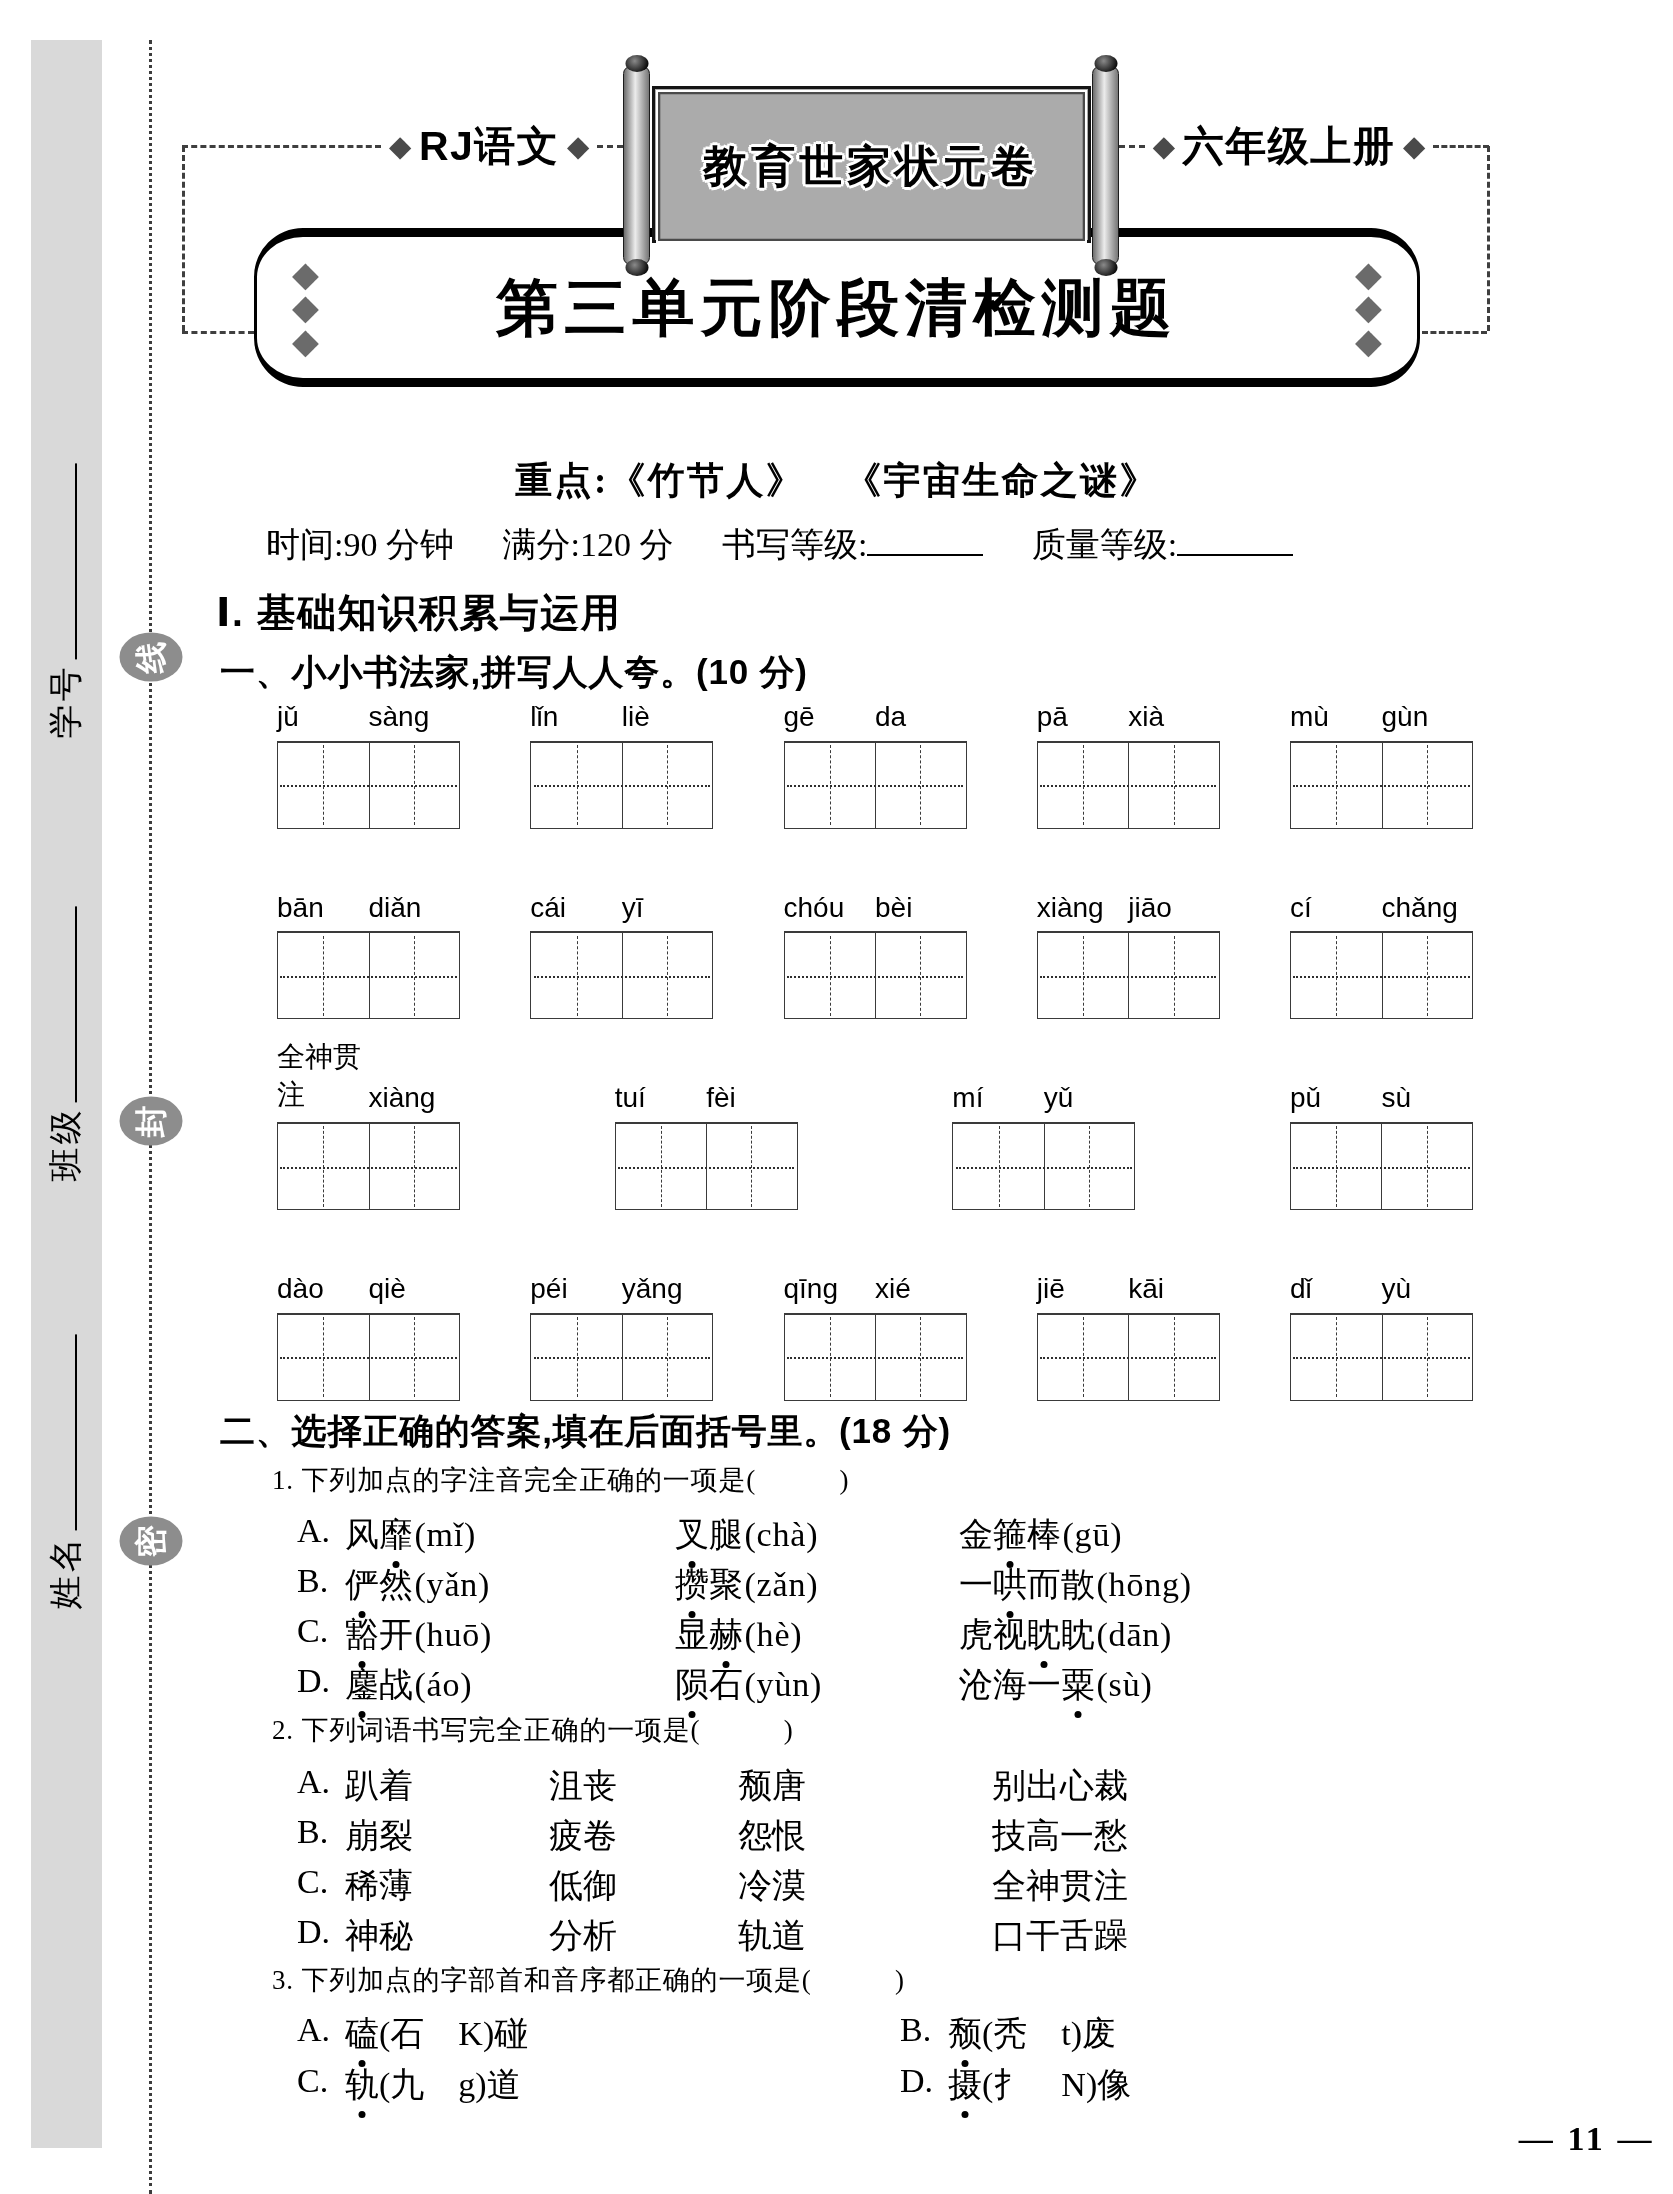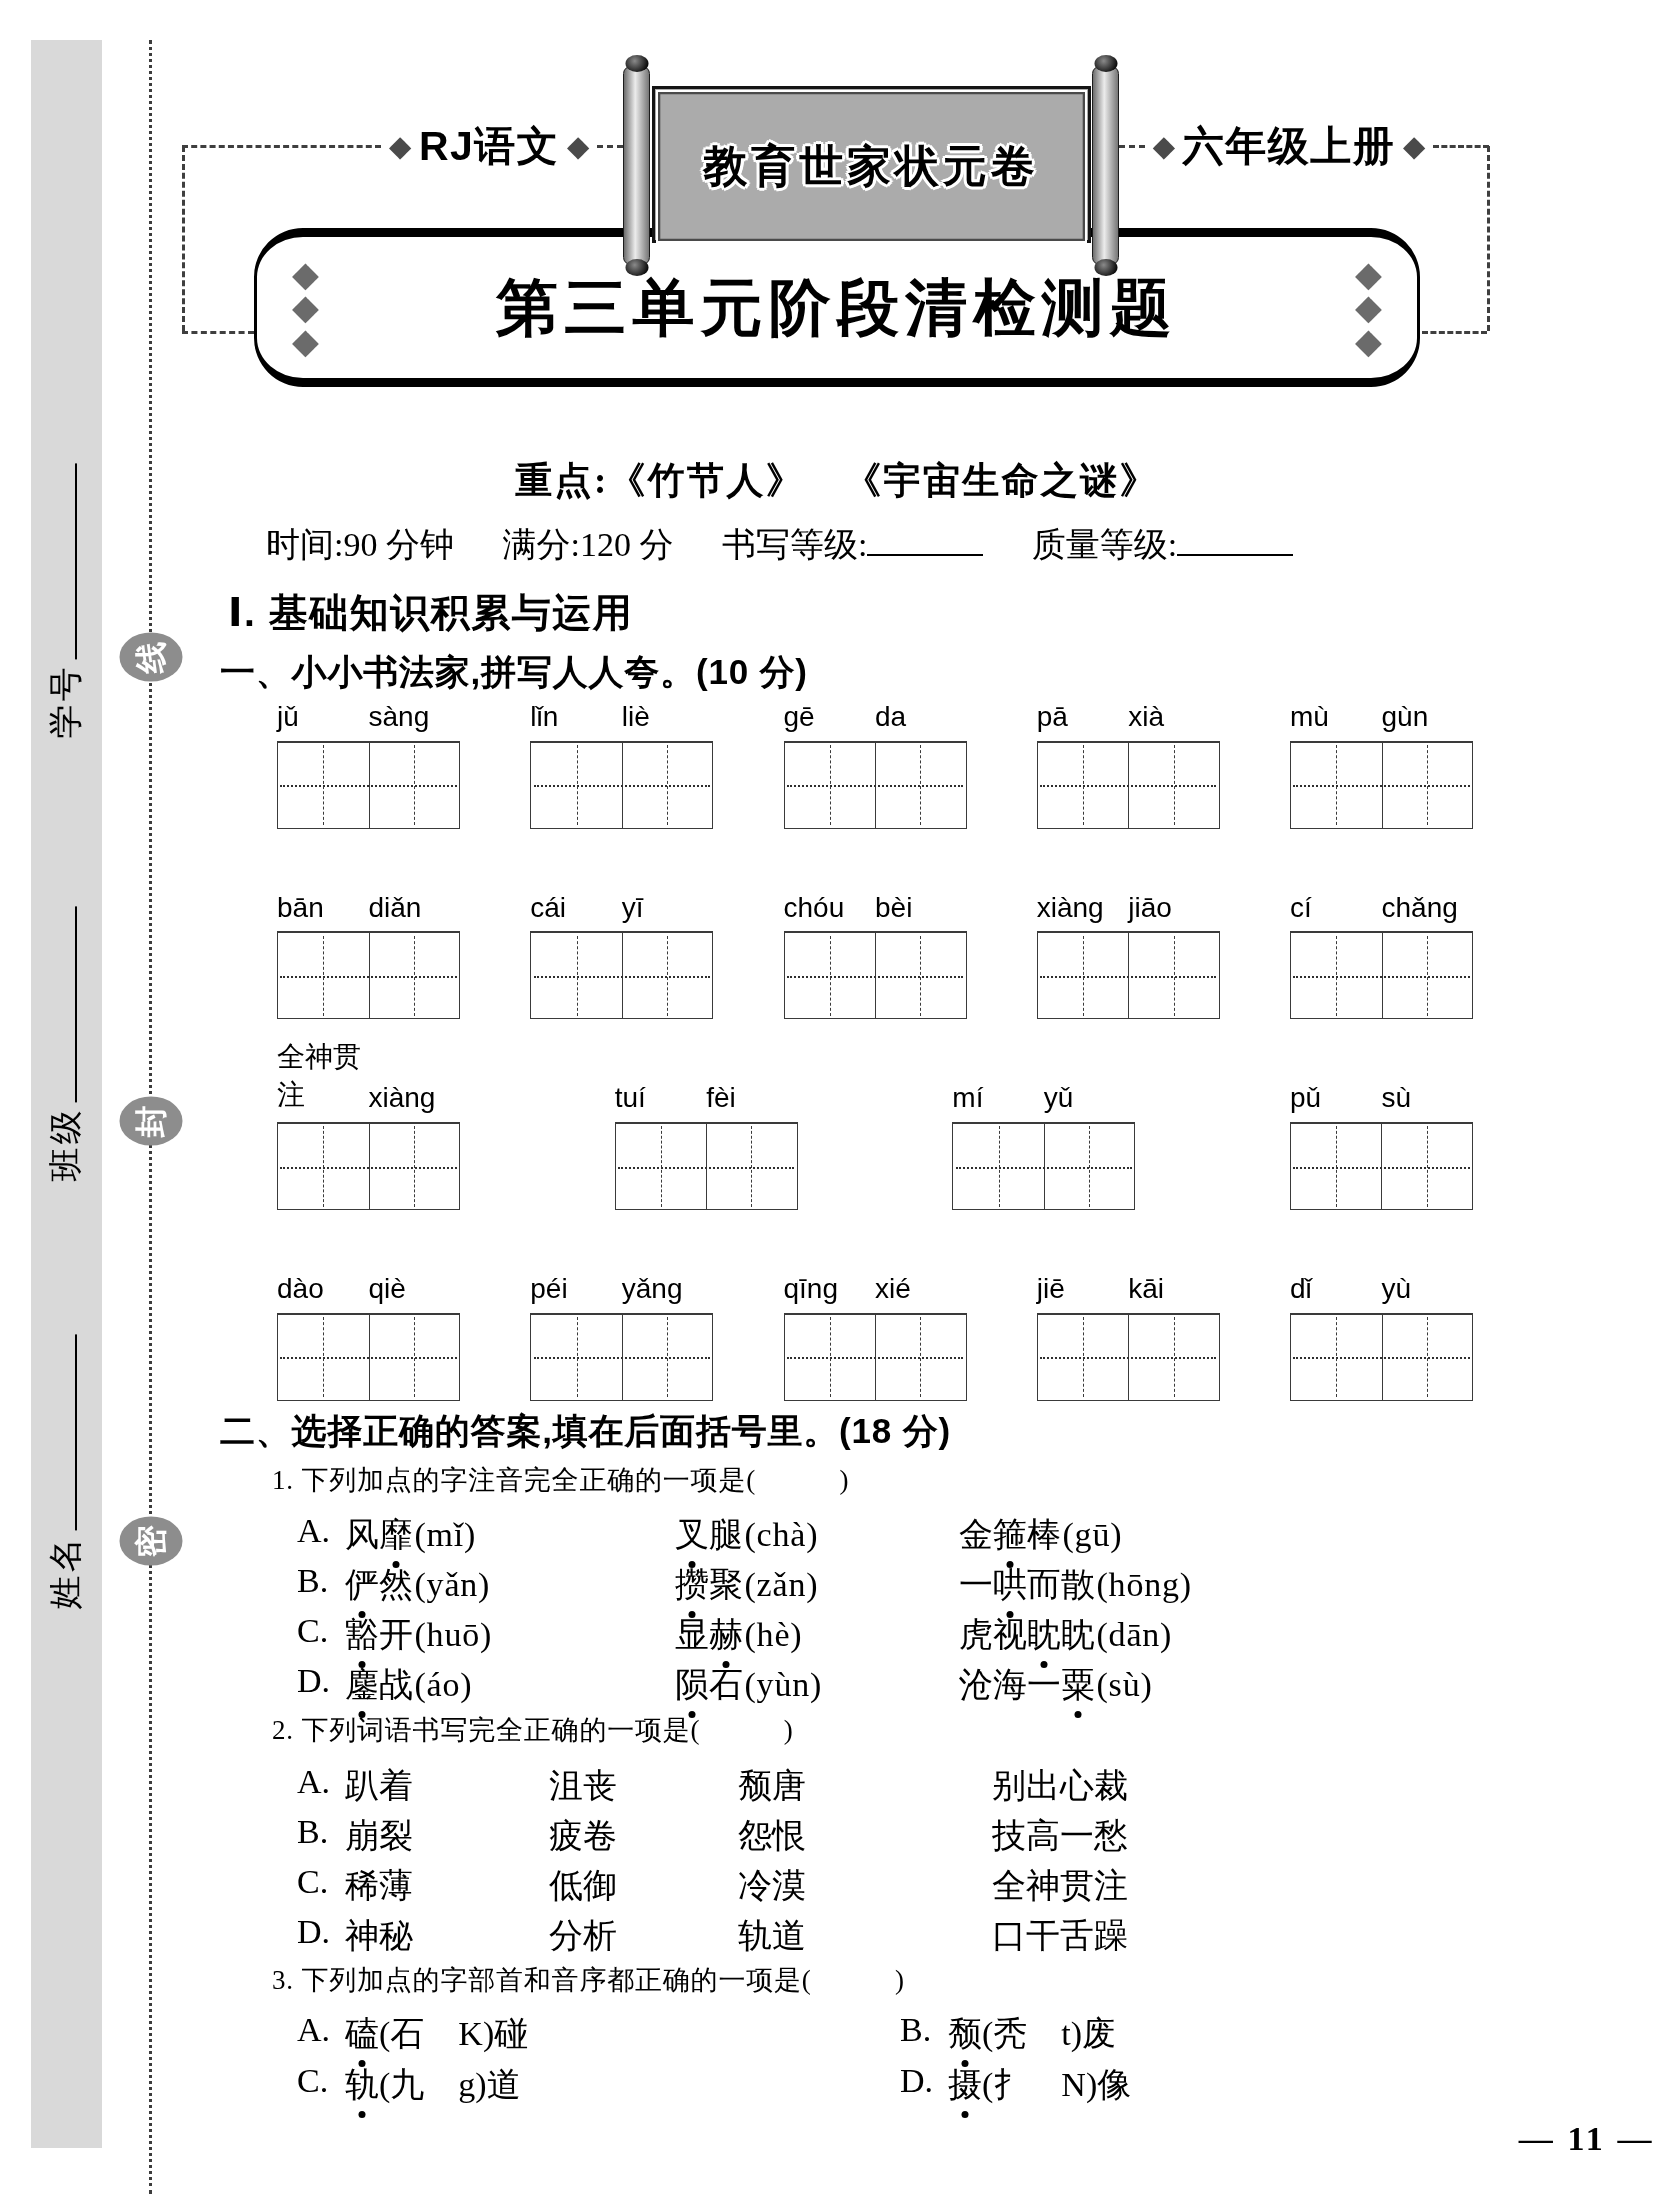--- a/index.html
+++ b/index.html
@@ -72,21 +72,21 @@
   .diamond-stack{position:absolute;top:50%;transform:translateY(-50%);display:flex;flex-direction:column;gap:1.5px;}
   .diamond-stack.left{left:35px;} .diamond-stack.right{right:35px;}
   .diamond-stack .diamond{font-size:35px;color:#6b6b6b;line-height:.92;}
   
   .focus-line{position:absolute;top:456px;left:185px;width:1304px;text-align:center;
     font-weight:bold;font-size:37px;letter-spacing:2.3px;}
   .info-line{position:absolute;top:522px;left:266px;font-size:34px;white-space:nowrap;}
   .info-item{margin-right:40px;}
   .blank{display:inline-block;width:116px;border-bottom:2.3px solid #000;height:26px;vertical-align:baseline;}
   
-  .sec-heading{position:absolute;left:228px;top:586px;font-family:"Liberation Sans","DejaVu Sans",sans-serif;
+  .sec-heading{position:absolute;left:216px;top:586px;font-family:"Liberation Sans","DejaVu Sans",sans-serif;
     font-weight:bold;font-size:39px;letter-spacing:1.5px;}
   .part-title{position:absolute;font-family:"Liberation Sans","DejaVu Sans",sans-serif;
     font-weight:bold;font-size:35px;letter-spacing:0.8px;}
   #p1-title{left:220px;top:649px;}
   #p2-title{left:220px;top:1408px;}
   
   #pinyin{position:absolute;left:277px;top:693px;width:1196px;}
   .pinyin-unit{display:flex;justify-content:space-between;margin-bottom:55px;}
   .pgroup{width:183px;}
   .plabels{display:flex;height:40px;align-items:flex-end;padding-bottom:7.7px;

